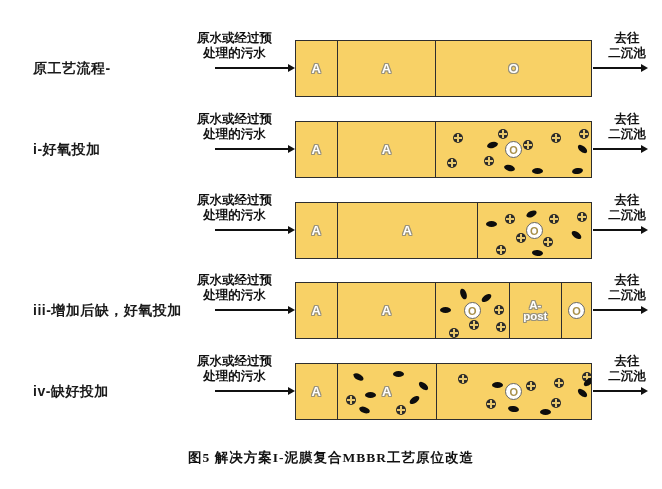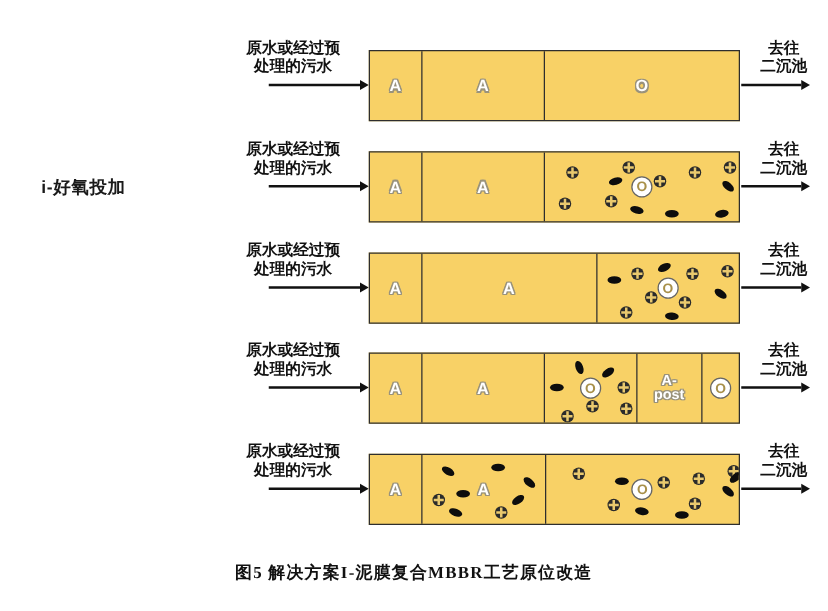--- a/index.html
+++ b/index.html
@@ -62,20 +62,21 @@
     font-family:"Liberation Serif","DejaVu Serif",serif;
     font-weight:bold;font-size:13.5px;color:#111;letter-spacing:1px;
   }
 </style>
 </head>
 <body>
 
 <div class="canvas">
   <div id="rows">
       <div class="process-row" style="top: 40px;">
+        <div class="row-label">原工艺流程-</div>
         <div class="inlet-text">
           <div>原水或经过预</div>
           <div>处理的污水</div>
         </div>
         <div class="arrow inlet-arrow"></div>
         <div class="tank">
           <div class="section" style="width: 14.1%;">
             <div class="sec-label">A</div>
           </div>
           <div class="section" style="width: 33.4%;">
@@ -154,20 +155,21 @@
             <div class="sec-label circled">O</div>
           </div>
         </div>
         <div class="outlet-text">
           <div>去往</div>
           <div>二沉池</div>
         </div>
         <div class="arrow outlet-arrow"></div>
       </div>
       <div class="process-row" style="top: 282px;">
+        <div class="row-label">iii-增加后缺，好氧投加</div>
         <div class="inlet-text">
           <div>原水或经过预</div>
           <div>处理的污水</div>
         </div>
         <div class="arrow inlet-arrow"></div>
         <div class="tank">
           <div class="section" style="width: 14.1%;">
             <div class="sec-label">A</div>
           </div>
           <div class="section" style="width: 33.4%;">
@@ -191,20 +193,21 @@
             <div class="sec-label circled">O</div>
           </div>
         </div>
         <div class="outlet-text">
           <div>去往</div>
           <div>二沉池</div>
         </div>
         <div class="arrow outlet-arrow"></div>
       </div>
       <div class="process-row" style="top: 363px;">
+        <div class="row-label">iv-缺好投加</div>
         <div class="inlet-text">
           <div>原水或经过预</div>
           <div>处理的污水</div>
         </div>
         <div class="arrow inlet-arrow"></div>
         <div class="tank">
           <div class="section" style="width: 14.1%;">
             <div class="sec-label">A</div>
           </div>
           <div class="section" style="width: 33.6%;">

